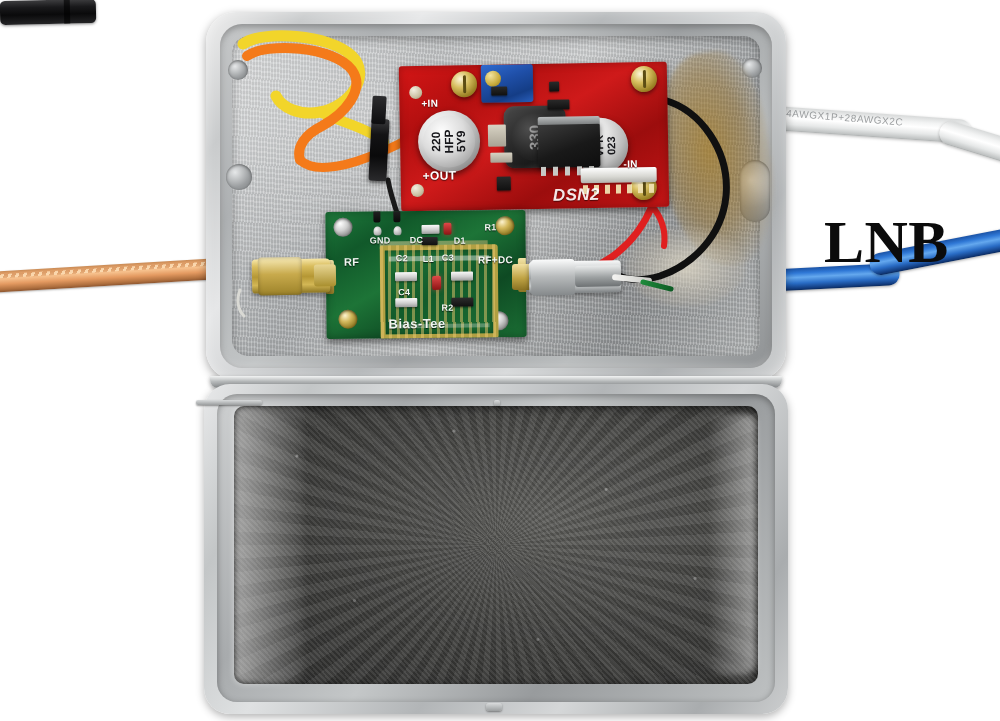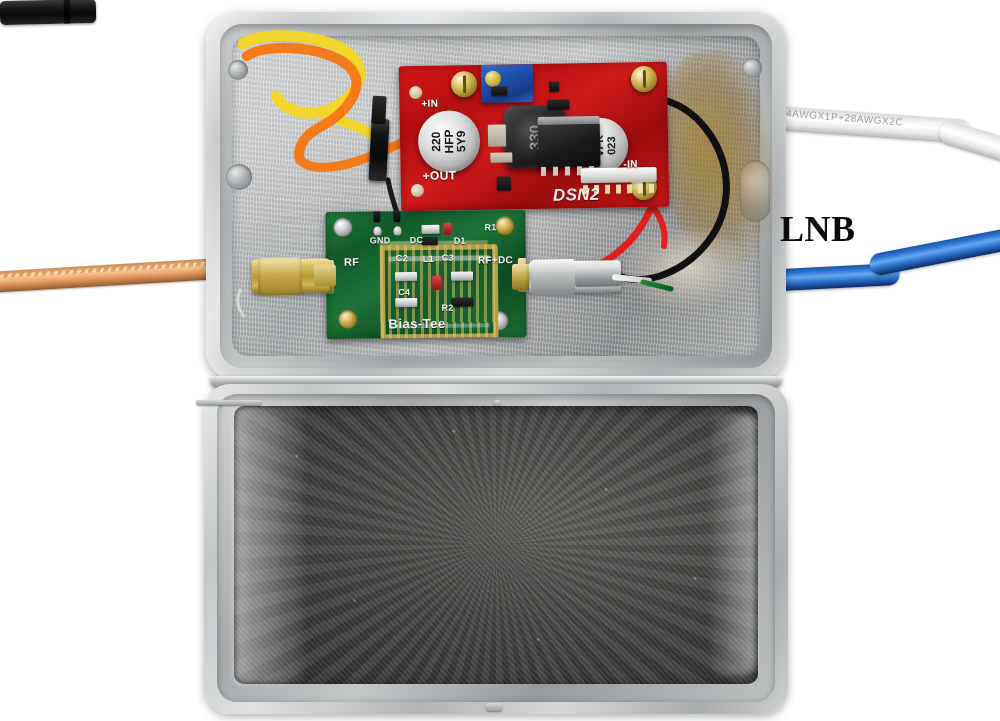--- a/index.html
+++ b/index.html
@@ -332,21 +332,21 @@
 
   
   #wire-green{position:absolute;left:640px;top:283px;width:34px;height:5px;
     background:linear-gradient(90deg,#1f8c3c,#0d5a24);border-radius:3px;transform:rotate(14deg);}
   #wire-white{position:absolute;left:612px;top:276px;width:40px;height:6px;
     background:linear-gradient(90deg,#f4f4f2,#c9c9c4);border-radius:3px;transform:rotate(6deg);}
 
   
   #label-sdr{left:52px;top:224px;font-size:45px;}
   #label-usb{left:840px;top:40px;font-size:45px;}
-  #label-lnb{left:780px;top:208px;font-size:36px;}
+  #label-lnb{left:824px;top:208px;font-size:60px;}
 </style>
 </head>
 <body>
 
 <div id="scene">
 
   <div class="cable" id="usb-cable"></div>
   <div class="cable" id="usb-cable-2"></div>
   <div id="usb-print">4AWGX1P+28AWGX2C</div>
 

